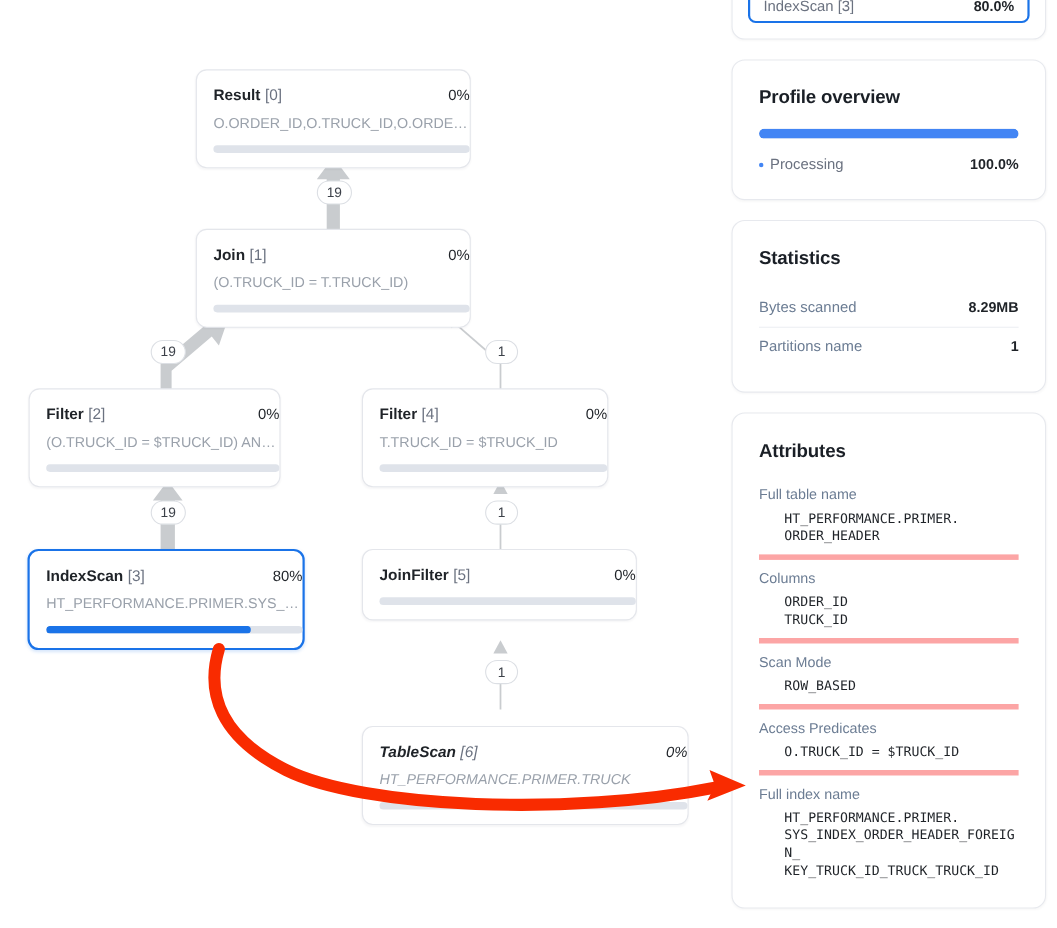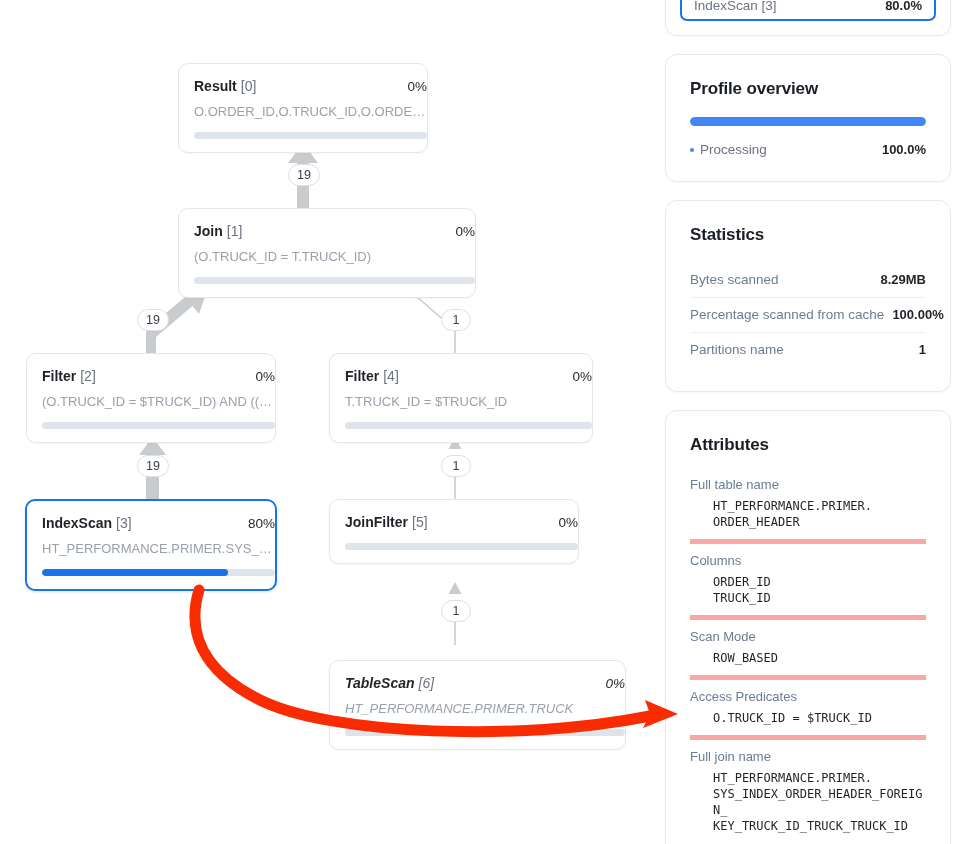--- a/index.html
+++ b/index.html
@@ -185,47 +185,47 @@
           <span class="node-title">Result</span><span class="node-idx">[0]</span>
         </div>
         <span class="node-pct">0%</span>
       </div>
       <div class="node-sub">O.ORDER_ID,O.TRUCK_ID,O.ORDER_TIM…</div>
       <div class="node-bar">
           <span style="width: 0%;"></span>
         </div>
     </div>
 
-    <div class="node" style="left:178px; top:208px; width:298px;">
+    <div class="node" style="left:178px; top:208px; width:250px;">
       <div class="node-head">
         <div>
           <span class="node-title">Join</span><span class="node-idx">[1]</span>
         </div>
         <span class="node-pct">0%</span>
       </div>
       <div class="node-sub">(O.TRUCK_ID = T.TRUCK_ID)</div>
       <div class="node-bar">
           <span style="width: 0%;"></span>
         </div>
     </div>
 
-    <div class="node" style="left:26px; top:353px; width:250px;">
+    <div class="node" style="left:26px; top:353px; width:229px;">
       <div class="node-head">
         <div>
           <span class="node-title">Filter</span><span class="node-idx">[2]</span>
         </div>
         <span class="node-pct">0%</span>
       </div>
       <div class="node-sub">(O.TRUCK_ID = $TRUCK_ID) AND ((TO_…</div>
       <div class="node-bar">
           <span style="width: 0%;"></span>
         </div>
     </div>
 
-    <div class="node" style="left:329px; top:353px; width:264px;">
+    <div class="node" style="left:329px; top:353px; width:224px;">
       <div class="node-head">
         <div>
           <span class="node-title">Filter</span><span class="node-idx">[4]</span>
         </div>
         <span class="node-pct">0%</span>
       </div>
       <div class="node-sub">T.TRUCK_ID = $TRUCK_ID</div>
       <div class="node-bar">
           <span style="width: 0%;"></span>
         </div>
@@ -300,24 +300,20 @@
       </div>
     </div>
 
     <div class="card">
       <h2 class="card-title">Statistics</h2>
       <div class="stat-row">
         <span class="stat-key">Bytes scanned</span>
         <span class="stat-val">8.29MB</span>
       </div>
       <div class="stat-row">
-        <span class="stat-key">Percentage scanned from cache</span>
-        <span class="stat-val">100.00%</span>
-      </div>
-      <div class="stat-row">
         <span class="stat-key">Partitions name</span>
         <span class="stat-val">1</span>
       </div>
     </div>
 
     <div class="card">
       <h2 class="card-title">Attributes</h2>
       <div class="attr-row">
         <div class="attr-key">Full table name</div>
         <div class="attr-val">HT_PERFORMANCE.PRIMER.
@@ -330,21 +326,21 @@
       </div>
       <div class="attr-row">
         <div class="attr-key">Scan Mode</div>
         <div class="attr-val">ROW_BASED</div>
       </div>
       <div class="attr-row">
         <div class="attr-key">Access Predicates</div>
         <div class="attr-val">O.TRUCK_ID = $TRUCK_ID</div>
       </div>
       <div class="attr-row">
-        <div class="attr-key">Full join name</div>
+        <div class="attr-key">Full index name</div>
         <div class="attr-val">HT_PERFORMANCE.PRIMER.
 SYS_INDEX_ORDER_HEADER_FOREIGN_
 KEY_TRUCK_ID_TRUCK_TRUCK_ID</div>
       </div>
     </div>
   </div>
 
   <svg id="annotation" viewBox="0 0 961 844">
     <g>
       <path id="anno-path" d="M199 590 C 187 630, 200 670, 260 700 C 330 735, 520 742, 650 716" fill="none" stroke-width="11" stroke-linecap="round" stroke="#f92b00"></path>

